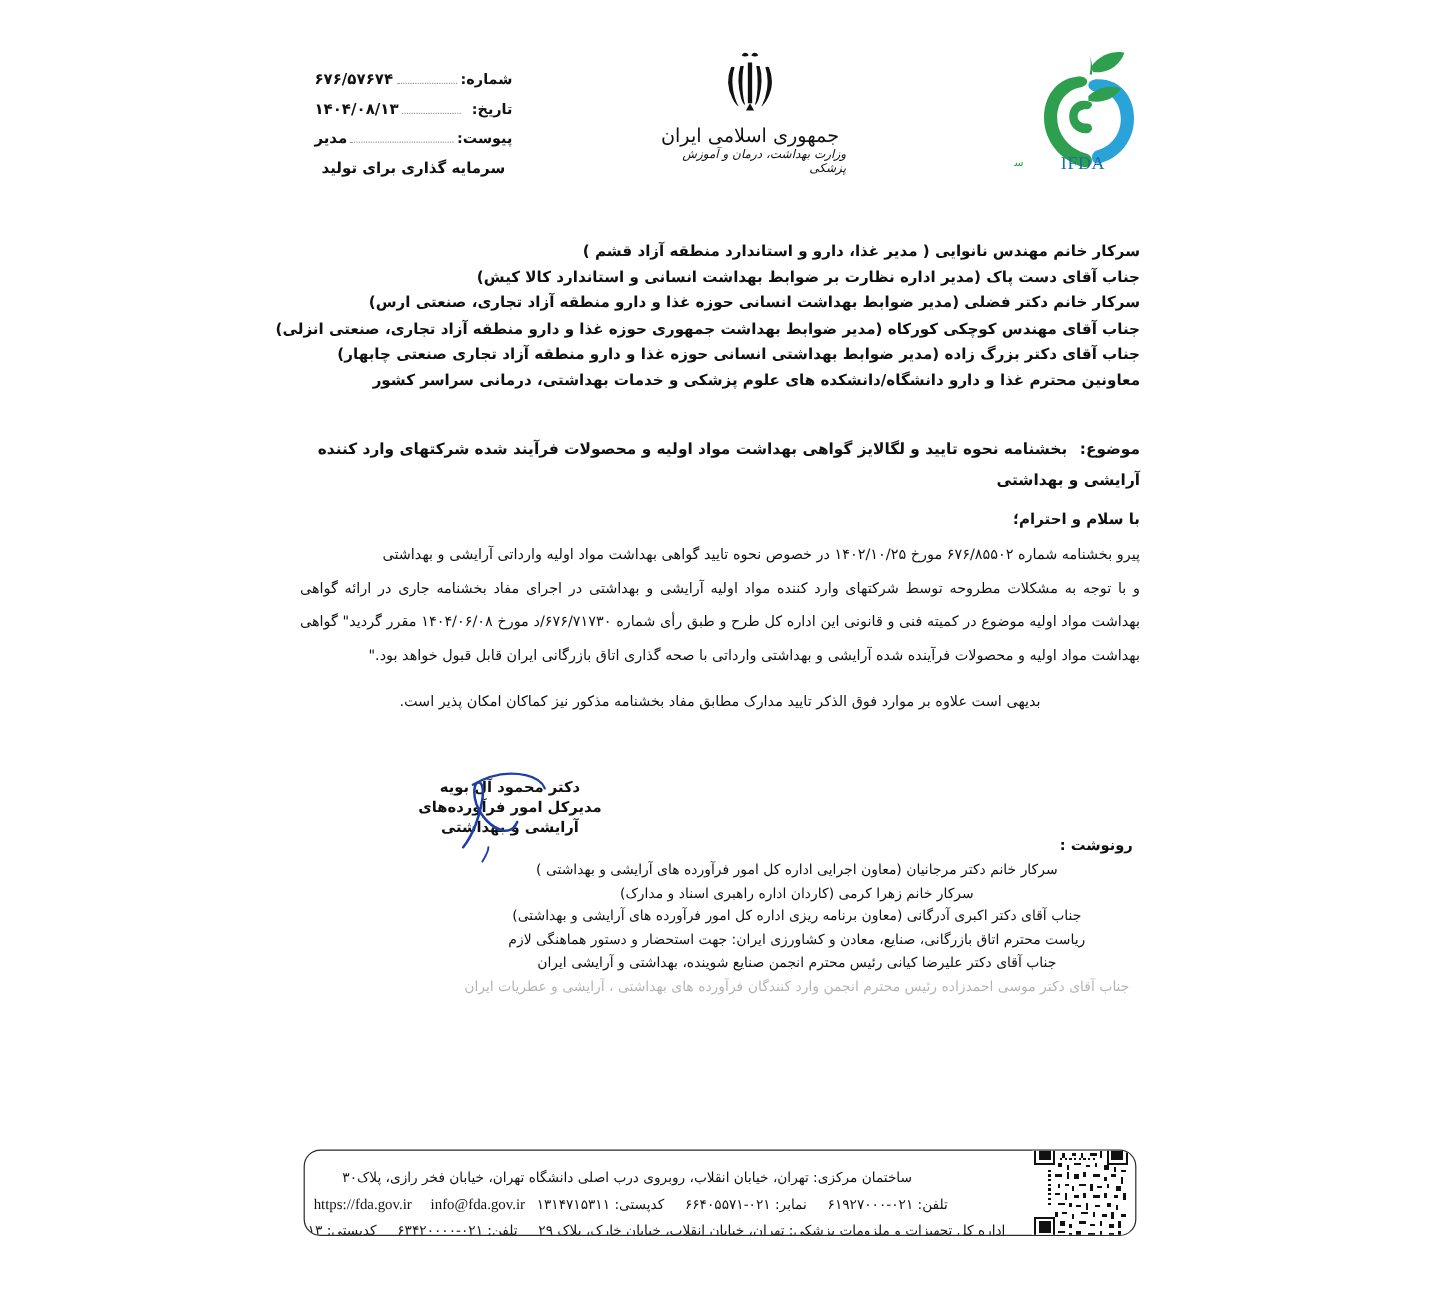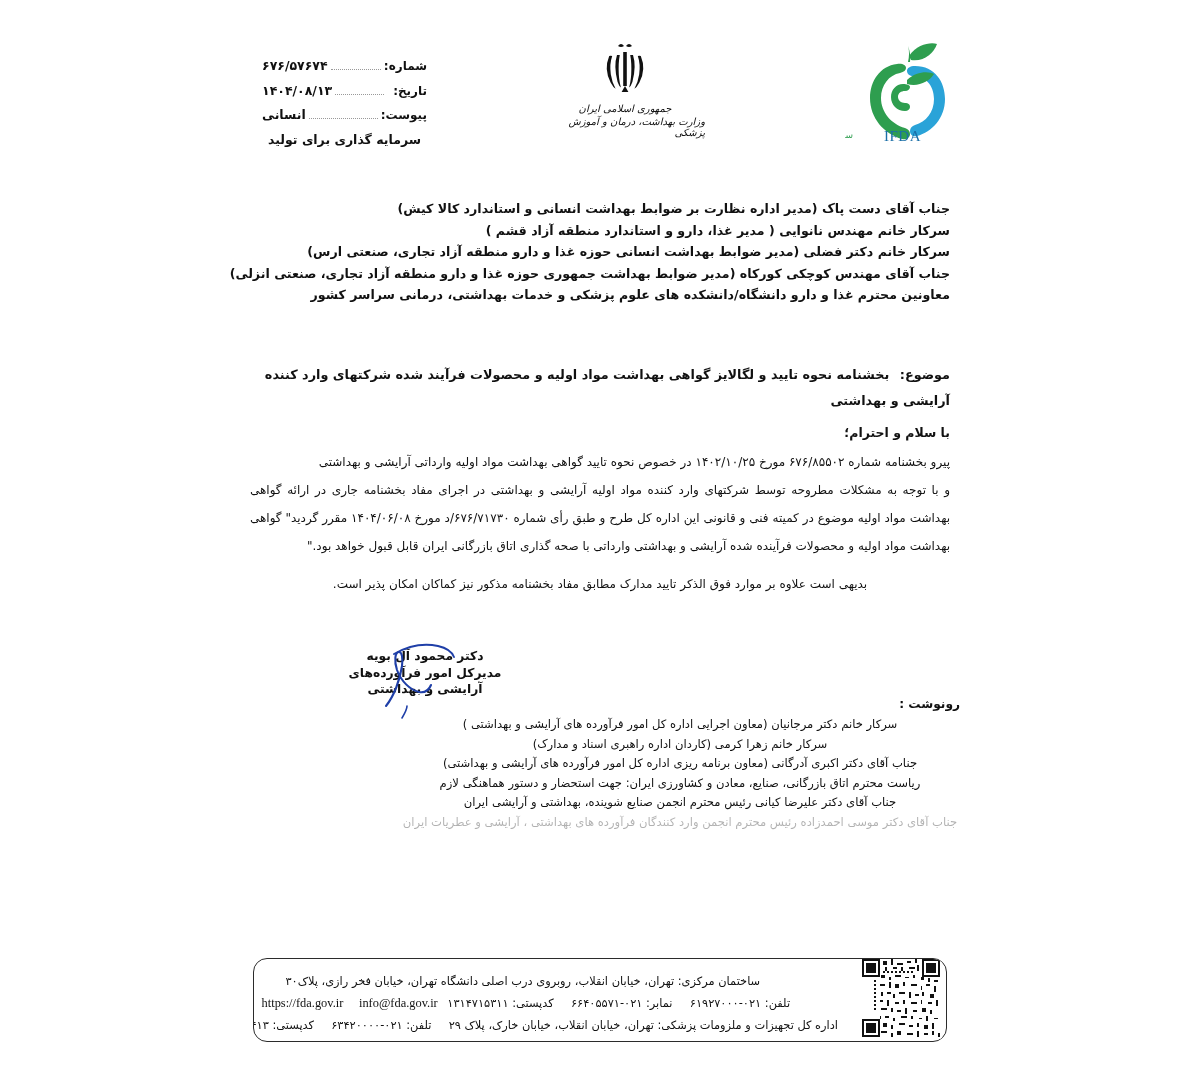--- a/index.html
+++ b/index.html
@@ -83,23 +83,22 @@
   
   .emblem-block {
     position: absolute;
     top: 8px;
     left: 545px;
     width: 160px;
     text-align: center;
   }
   .emblem-svg { display: block; margin: 0 auto; }
   .emblem-line1 {
-    font-size: 10px;
+    font-size: 16px;
     margin-top: 3px;
-    font-style: italic;
     letter-spacing: 0.2px;
   }
   .emblem-line2 {
     font-size: 10px;
     margin-top: 2px;
     font-style: italic;
     letter-spacing: 0.2px;
     text-align: right;
   }
 
@@ -196,21 +195,21 @@
     position: absolute;
     top: -16px;
     left: 10px;
     pointer-events: none;
   }
 
   
   .cc-block {
     position: absolute;
     top: 697px;
-    left: 400px;
+    left: 384px;
     width: 560px;
     direction: rtl;
     text-align: right;
   }
   .cc-label {
     font-size: 12.2px;
     font-weight: bold;
     margin-bottom: 4px;
   }
   .cc-line {
@@ -222,21 +221,21 @@
   .cc-line.faded {
     opacity: 0.32;
   }
 
   
   .footer {
     position: absolute;
     top: 958px;
     left: 253px;
     width: 694px;
-    height: 84px;
+    height: 72px;
     border: 1.6px solid #2b2b2b;
     border-radius: 14px;
     box-sizing: border-box;
     overflow: hidden;
     background: #ffffff;
   }
   .footer-inner {
     display: flex;
     flex-direction: row;
     height: 100%;
@@ -285,21 +284,21 @@
         <span class="ref-value">۶۷۶/۵۷۶۷۴</span>
       </div>
       <div class="ref-row">
         <span class="ref-label">تاریخ:</span>
         <span class="ref-dots"></span>
         <span class="ref-value">۱۴۰۴/۰۸/۱۳</span>
       </div>
       <div class="ref-row">
         <span class="ref-label">پیوست:</span>
         <span class="ref-dots"></span>
-        <span class="ref-value">انسانی</span>
+        <span class="ref-value">مدیر</span>
       </div>
       <div class="ref-slogan">سرمایه گذاری برای تولید</div>
     </div>
 
     <div class="emblem-block">
       <span>
         <svg class="emblem-svg" width="62" height="62" viewBox="0 0 62 62" aria-hidden="true">
 
           <path d="M24 8 q3 -4 6 0 q-3 2 -6 0 Z" fill="#111"></path>
           <path d="M32 8 q3 -4 6 0 q-3 2 -6 0 Z" fill="#111"></path>
@@ -341,24 +340,25 @@
 
           <text x="76" y="101" font-family="Liberation Serif, serif" font-size="15" fill="#1b6fa8" letter-spacing="0.5">IFDA</text>
 
           <text x="8" y="98" font-family="DejaVu Sans, sans-serif" font-size="9" fill="#2e9e4f">سازمان غذا و دارو</text>
         </svg>
       </span>
     </div>
   </div>
 
   <div class="recipients">
+    <div class="recipient-line">سرکار خانم مهندس نانوایی ( مدیر غذا، دارو و استاندارد منطقه آزاد قشم )</div>
     <div class="recipient-line">جناب آقای دست پاک (مدیر اداره نظارت بر ضوابط بهداشت انسانی و استاندارد کالا کیش)</div>
-    <div class="recipient-line">سرکار خانم مهندس نانوایی ( مدیر غذا، دارو و استاندارد منطقه آزاد قشم )</div>
     <div class="recipient-line">سرکار خانم دکتر فضلی (مدیر ضوابط بهداشت انسانی حوزه غذا و دارو منطقه آزاد تجاری، صنعتی ارس)</div>
     <div class="recipient-line">جناب آقای مهندس کوچکی کورکاه (مدیر ضوابط بهداشت جمهوری حوزه غذا و دارو منطقه آزاد تجاری، صنعتی انزلی)</div>
+    <div class="recipient-line">جناب آقای دکتر بزرگ زاده (مدیر ضوابط بهداشتی انسانی حوزه غذا و دارو منطقه آزاد تجاری صنعتی چابهار)</div>
     <div class="recipient-line">معاونین محترم غذا و دارو دانشگاه/دانشکده های علوم پزشکی و خدمات بهداشتی، درمانی سراسر کشور</div>
   </div>
 
   <div class="subject">
     <span class="subject-label">موضوع:</span>
     <span>بخشنامه نحوه تایید و لگالایز گواهی بهداشت مواد اولیه و محصولات فرآیند شده شرکتهای وارد کننده آرایشی و بهداشتی</span>
   </div>
 
   <div class="salutation">با سلام و احترام؛</div>
 

